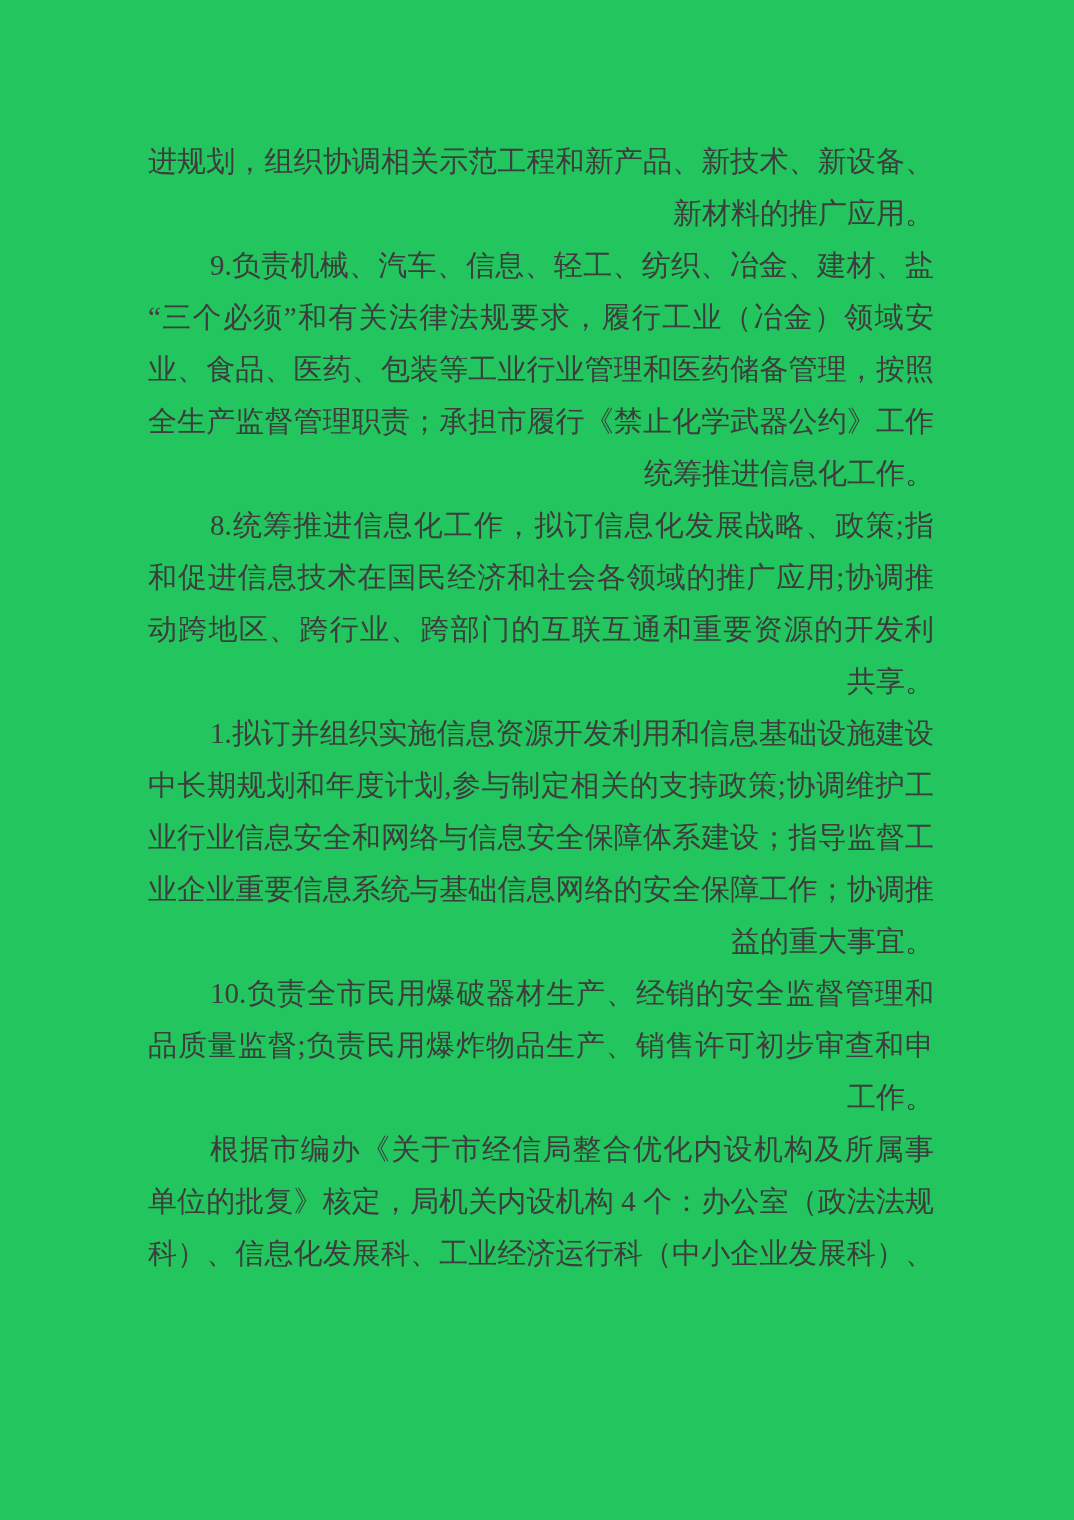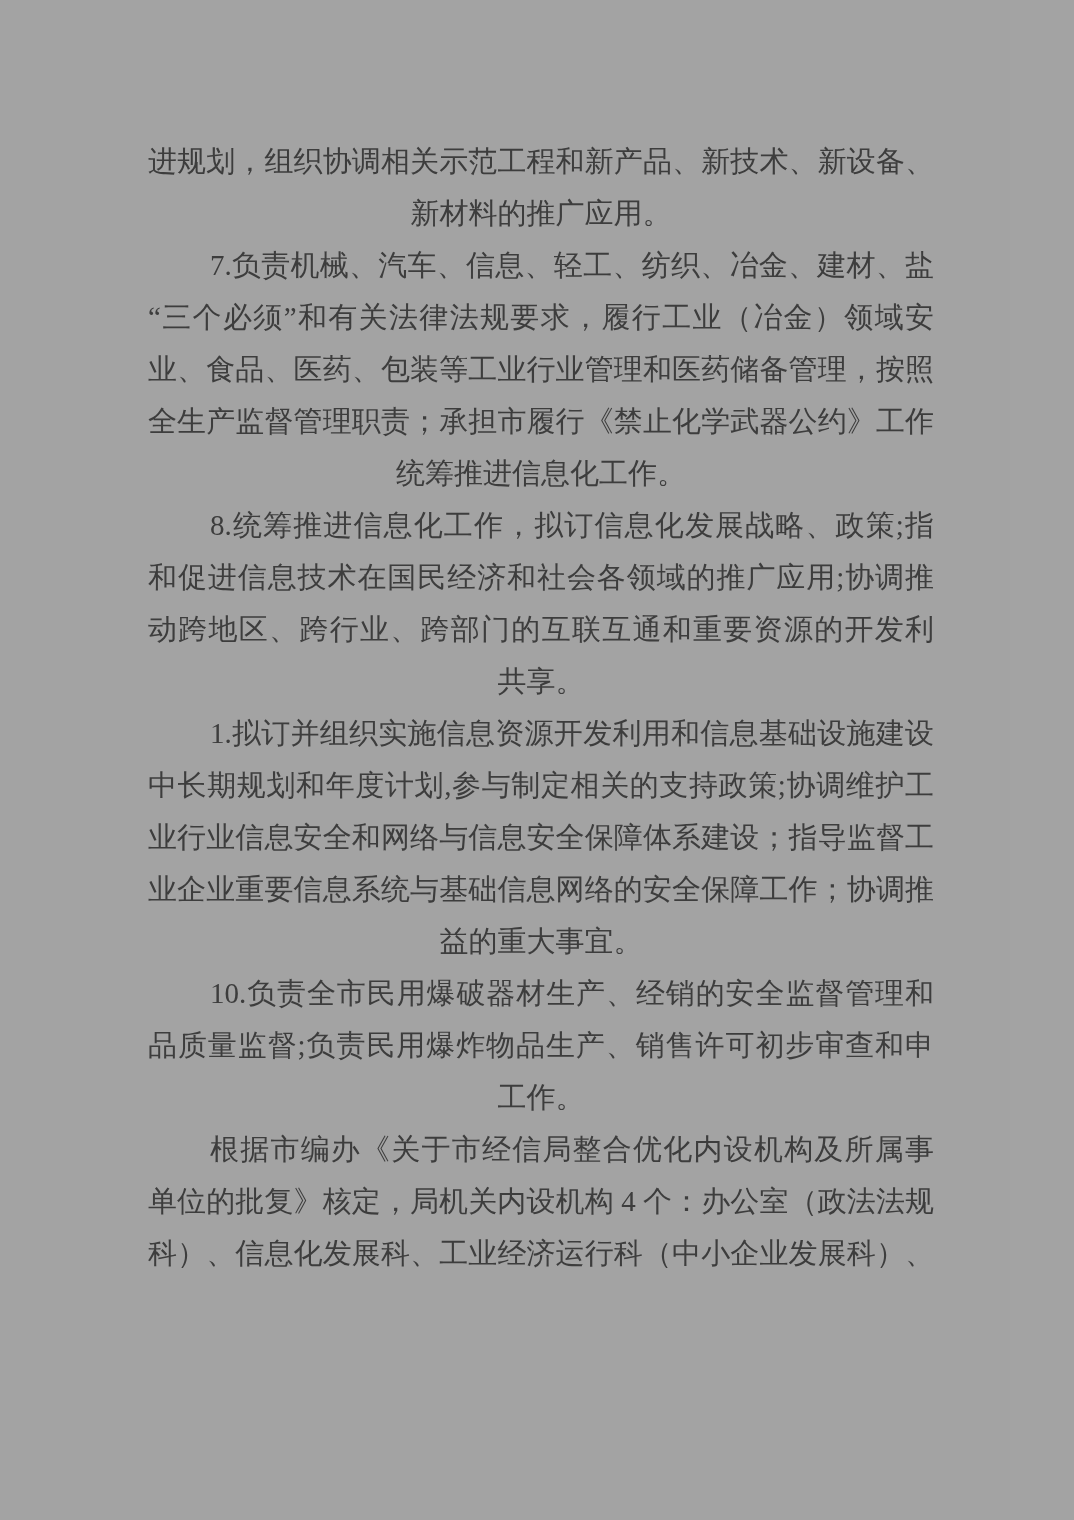--- a/index.html
+++ b/index.html
@@ -4,57 +4,57 @@
 <style>
   html, body {
     margin: 0;
     padding: 0;
     background: #ffffff;
   }
   .page {
     position: relative;
     width: 1074px;
     height: 1520px;
-    background: #a3a3a3;
+    background: #22c55e;
     overflow: hidden;
     font-family: "Liberation Serif", "DejaVu Serif", serif;
   }
   .textblock {
     position: absolute;
     left: 148px;
     top: 135px;
     width: 786px;
     color: #3d3d3d;
     font-size: 29px;
     font-weight: 400;
   }
   .line {
     height: 52px;
     line-height: 52px;
     overflow: hidden;
-    text-align: center;
+    text-align: right;
   }
   
   .line.j {
     text-align: justify;
     text-align-last: justify;
   }
   
   .line.i {
     text-indent: 62px;
   }
 </style>
 </head>
 <body>
 
 <div class="page">
   <div class="textblock">
     <div class="line j">进规划，组织协调相关示范工程和新产品、新技术、新设备、</div>
     <div class="line">新材料的推广应用。</div>
-    <div class="line j i">7.负责机械、汽车、信息、轻工、纺织、冶金、建材、盐</div>
+    <div class="line j i">9.负责机械、汽车、信息、轻工、纺织、冶金、建材、盐</div>
     <div class="line j">“三个必须”和有关法律法规要求，履行工业（冶金）领域安</div>
     <div class="line j">业、食品、医药、包装等工业行业管理和医药储备管理，按照</div>
     <div class="line j">全生产监督管理职责；承担市履行《禁止化学武器公约》工作</div>
     <div class="line">统筹推进信息化工作。</div>
     <div class="line j i">8.统筹推进信息化工作，拟订信息化发展战略、政策;指导</div>
     <div class="line j">和促进信息技术在国民经济和社会各领域的推广应用;协调推</div>
     <div class="line j">动跨地区、跨行业、跨部门的互联互通和重要资源的开发利用、</div>
     <div class="line">共享。</div>
     <div class="line j i">1.拟订并组织实施信息资源开发利用和信息基础设施建设</div>
     <div class="line j">中长期规划和年度计划,参与制定相关的支持政策;协调维护工</div>

